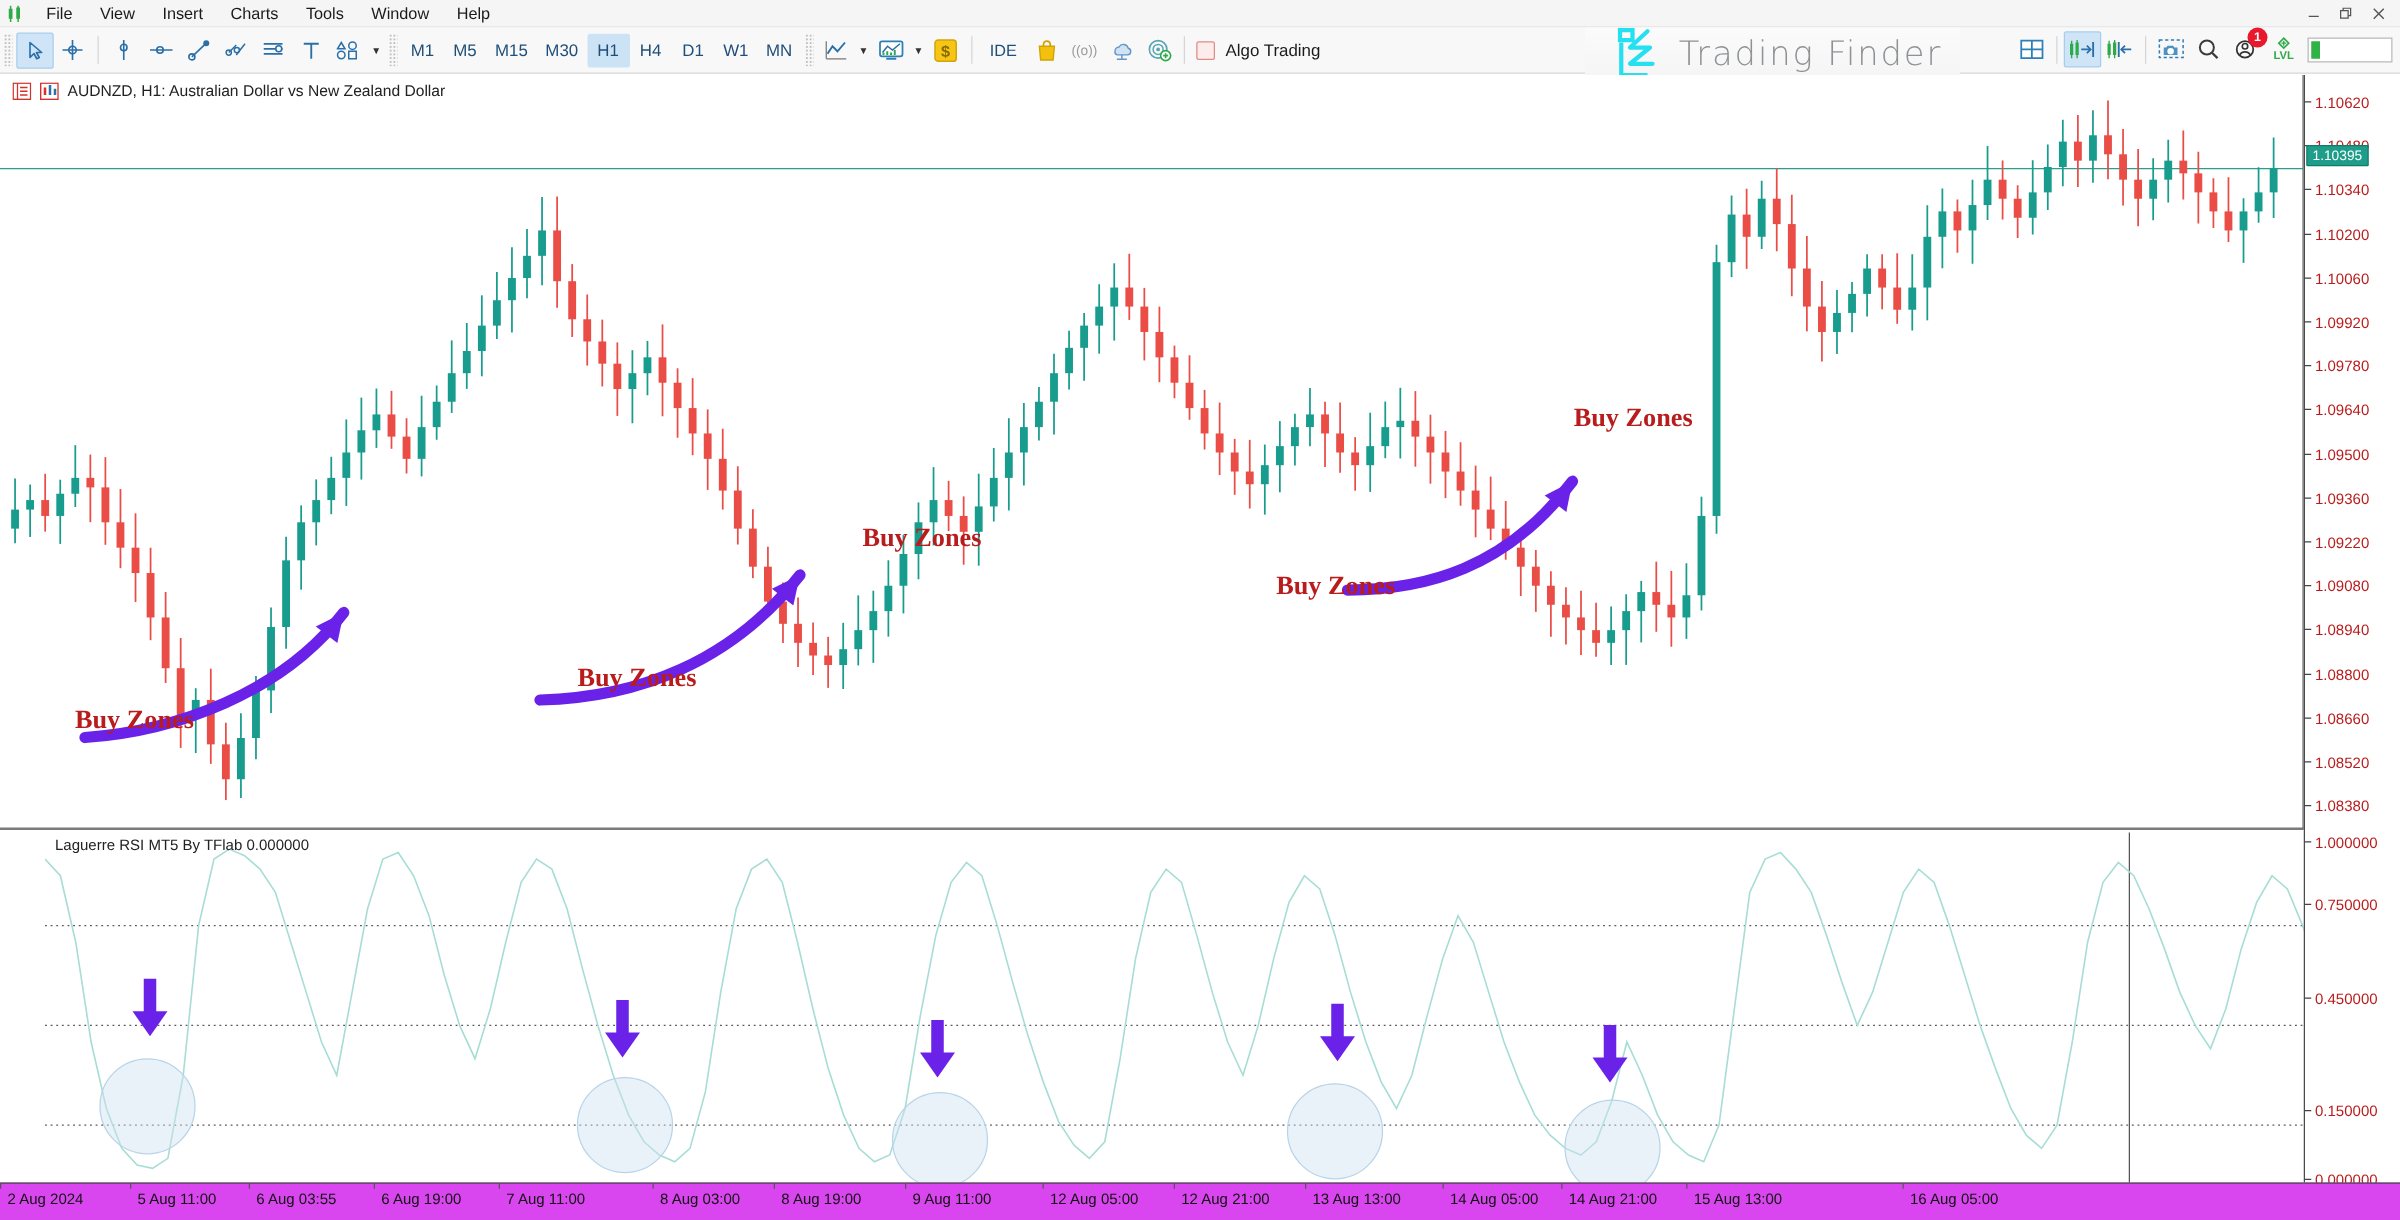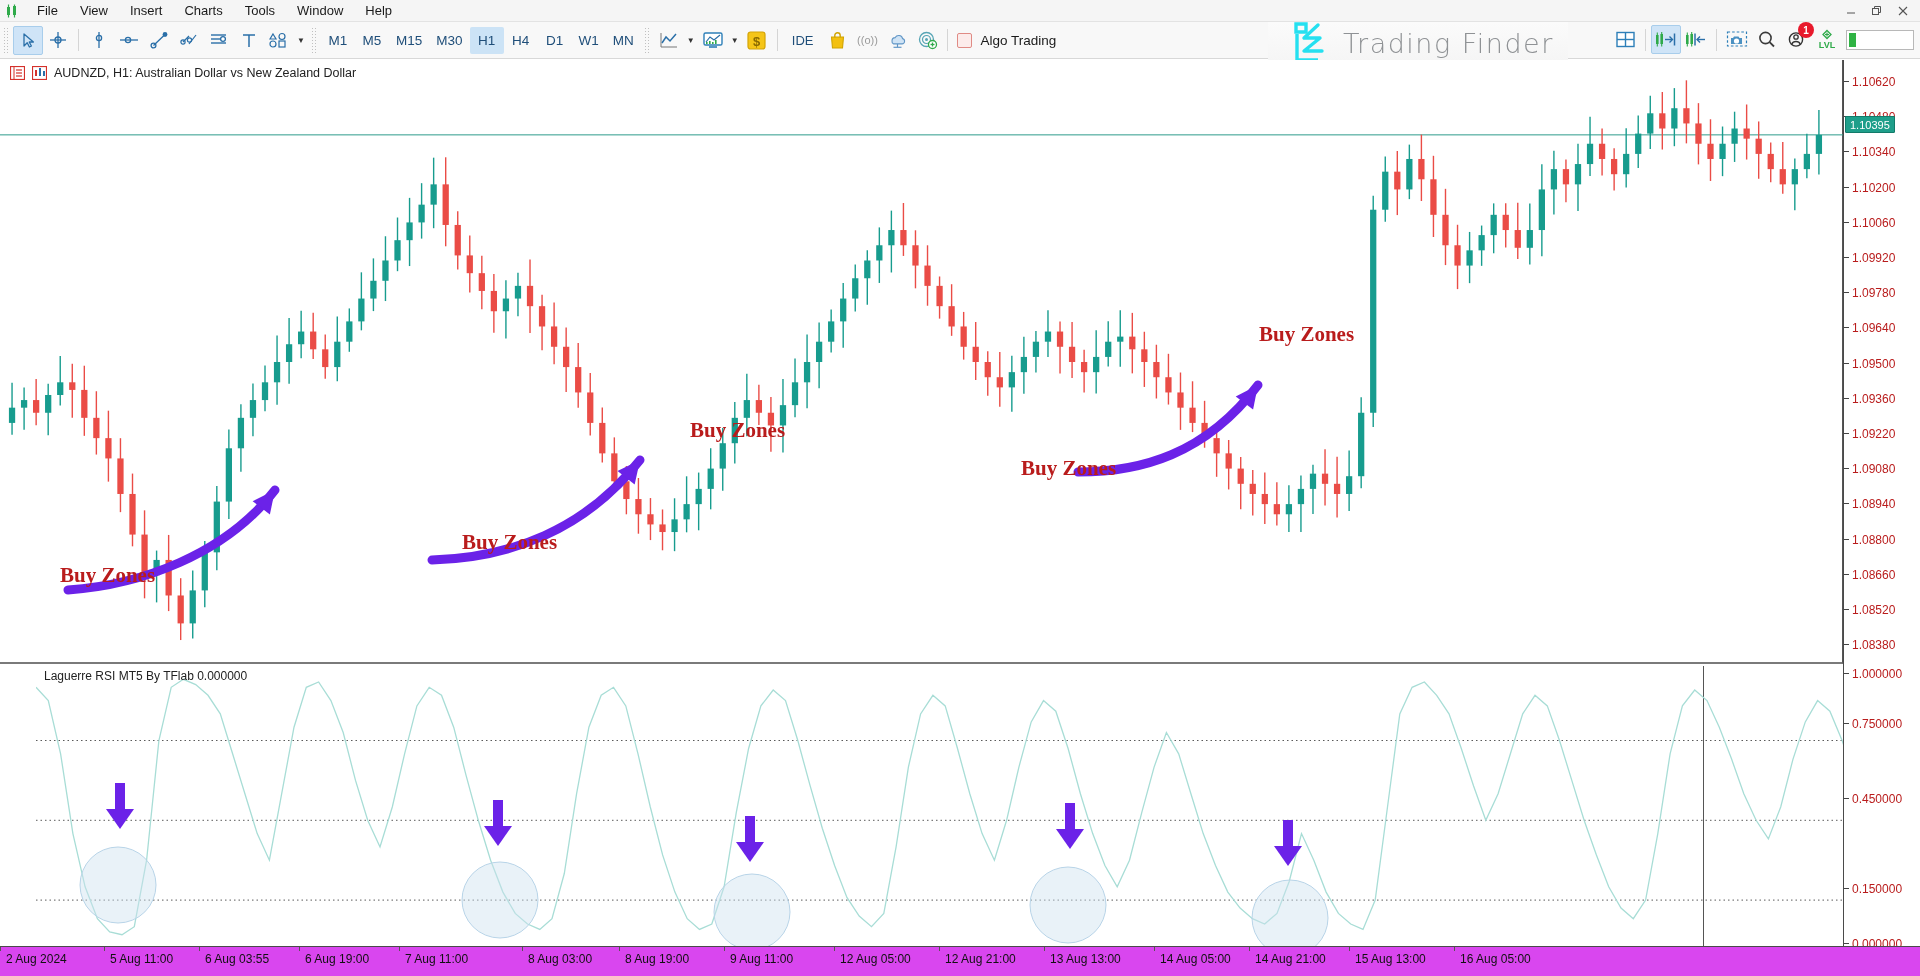--- a/index.html
+++ b/index.html
@@ -793,17 +793,17 @@
           <div class="tlabel" style="left: 405px;">7 Aug 11:00</div>
           <div class="tlabel" style="left: 528px;">8 Aug 03:00</div>
           <div class="tlabel" style="left: 625px;">8 Aug 19:00</div>
           <div class="tlabel" style="left: 730px;">9 Aug 11:00</div>
           <div class="tlabel" style="left: 840px;">12 Aug 05:00</div>
           <div class="tlabel" style="left: 945px;">12 Aug 21:00</div>
           <div class="tlabel" style="left: 1050px;">13 Aug 13:00</div>
           <div class="tlabel" style="left: 1160px;">14 Aug 05:00</div>
           <div class="tlabel" style="left: 1255px;">14 Aug 21:00</div>
           <div class="tlabel" style="left: 1355px;">15 Aug 13:00</div>
-          <div class="tlabel" style="left: 1460px;">16 Aug 05:00</div>
+          <div class="tlabel" style="left: 1528px;">16 Aug 05:00</div>
         </div>
     </div>
   </div>
 </div>
 
 </body></html>

